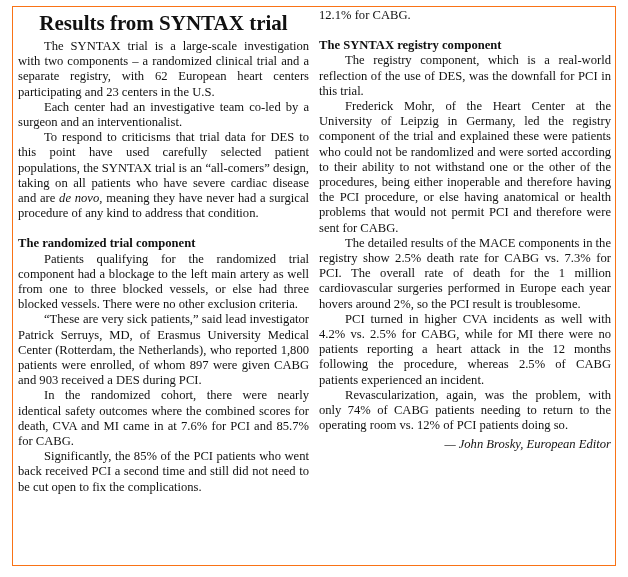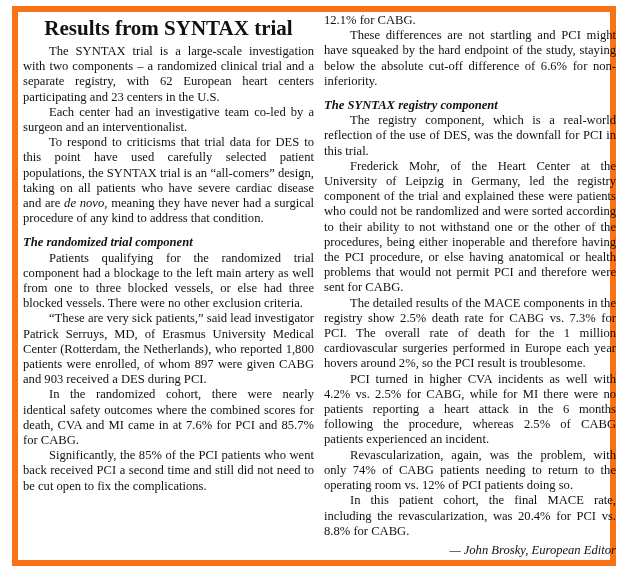--- a/index.html
+++ b/index.html
@@ -1,21 +1,21 @@
 <!DOCTYPE html>
 <html><head>
 <meta charset="utf-8">
 <style>
   html, body { margin: 0; padding: 0; background: #ffffff; }
   body { width: 628px; height: 577px; position: relative; overflow: hidden; }
   .frame {
     position: absolute;
     left: 12px; top: 6px;
     width: 604px; height: 560px;
-    border: 6px solid #f97316;
+    border: 1px solid #f97316;
     box-sizing: border-box;
   }
   .col {
     position: absolute;
     top: 0;
     font-family: "Liberation Serif", "DejaVu Serif", serif;
     font-size: 12.6px;
     line-height: 15.2px;
     color: #111;
     text-align: justify;
@@ -29,22 +29,21 @@
     line-height: 25px;
     text-align: center;
     margin: 4px 0 3px 0;
     color: #111;
   }
   .title span { display: block; }
   p { margin: 0; text-indent: 26px; }
   p.noindent { text-indent: 0; }
   .subhead {
     font-weight: bold;
-    font-style: italic;
-    margin-top: 9px;
+    margin-top: 15px;
     text-indent: 0;
   }
   b { font-weight: normal; }
   i { font-style: italic; }
   .byline {
     text-align: right;
     font-style: italic;
     margin-top: 4px;
     text-indent: 0;
   }
@@ -64,24 +63,22 @@
     <p class="subhead">The randomized trial component</p>
     <p>Patients qualifying for the randomized trial component had a blockage to the left main artery as well from one to three blocked vessels, or else had three blocked vessels. There were no other exclusion criteria.</p>
     <p><span>“These are very sick patients,” said lead investigator Patrick Serruys, MD, of </span><b>Erasmus University Medical Center</b><span> (Rotterdam, the Netherlands), who reported 1,800 patients were enrolled, of whom 897 were given CABG and 903 received a DES during PCI.</span></p>
     <p>In the randomized cohort, there were nearly identical safety outcomes where the combined scores for death, CVA and MI came in at 7.6% for PCI and 85.7% for CABG.</p>
     <p>Significantly, the 85% of the PCI patients who went back received PCI a second time and still did not need to be cut open to fix the complications.</p>
 
   </div>
 
   <div class="col col-right">
     <p class="noindent">12.1% for CABG.</p>
-    <p>These differences are not startling and PCI might have squeaked by the hard endpoint of the study, staying below the absolute cut-off difference of 6.6% for non-inferiority.</p>
     <p class="subhead">The SYNTAX registry component</p>
     <p>The registry component, which is a real-world reflection of the use of DES, was the downfall for PCI in this trial.</p>
     <p><span>Frederick Mohr, of the Heart Center at the </span><b>University of Leipzig</b><span> in Germany, led the registry component of the trial and explained these were patients who could not be randomlized and were sorted according to their ability to not withstand one or the other of the procedures, being either inoperable and therefore having the PCI procedure, or else having anatomical or health problems that would not permit PCI and therefore were sent for CABG.</span></p>
     <p>The detailed results of the MACE components in the registry show 2.5% death rate for CABG vs. 7.3% for PCI.  The overall rate of death for the 1 million cardiovascular surgeries performed in Europe each year hovers around 2%, so the PCI result is troublesome.</p>
-    <p>PCI turned in higher CVA incidents as well with 4.2% vs. 2.5% for CABG, while for MI there were no patients reporting a heart attack in the 6 months following the procedure, whereas 2.5% of CABG patients experienced an incident.</p>
+    <p>PCI turned in higher CVA incidents as well with 4.2% vs. 2.5% for CABG, while for MI there were no patients reporting a heart attack in the 12 months following the procedure, whereas 2.5% of CABG patients experienced an incident.</p>
     <p>Revascularization, again, was the problem, with only 74% of CABG patients needing to return to the operating room vs. 12% of PCI patients doing so.</p>
-    <p>In this patient cohort, the final MACE rate, including the revascularization, was 20.4% for PCI vs. 8.8% for CABG.</p>
     <p class="byline">— John Brosky, European Editor</p>
   </div>
 
 </div>
 
 </body></html>

